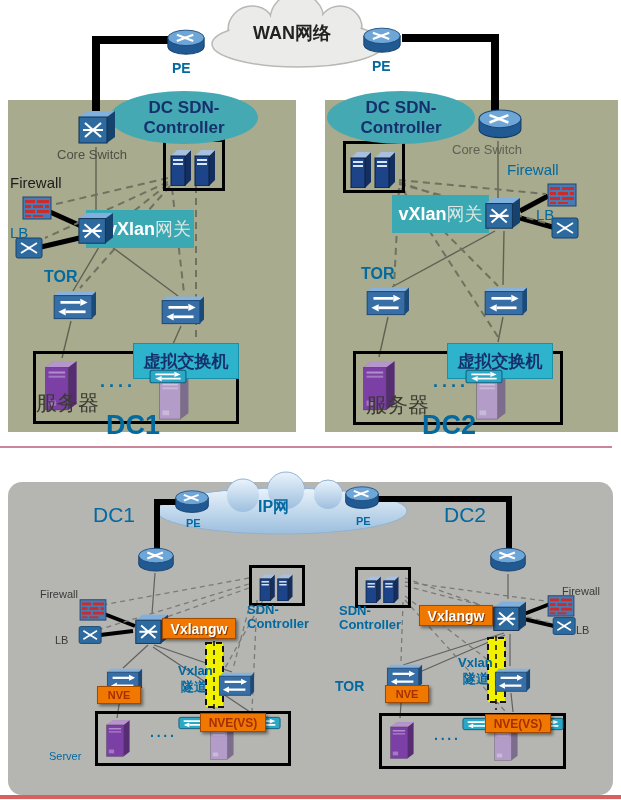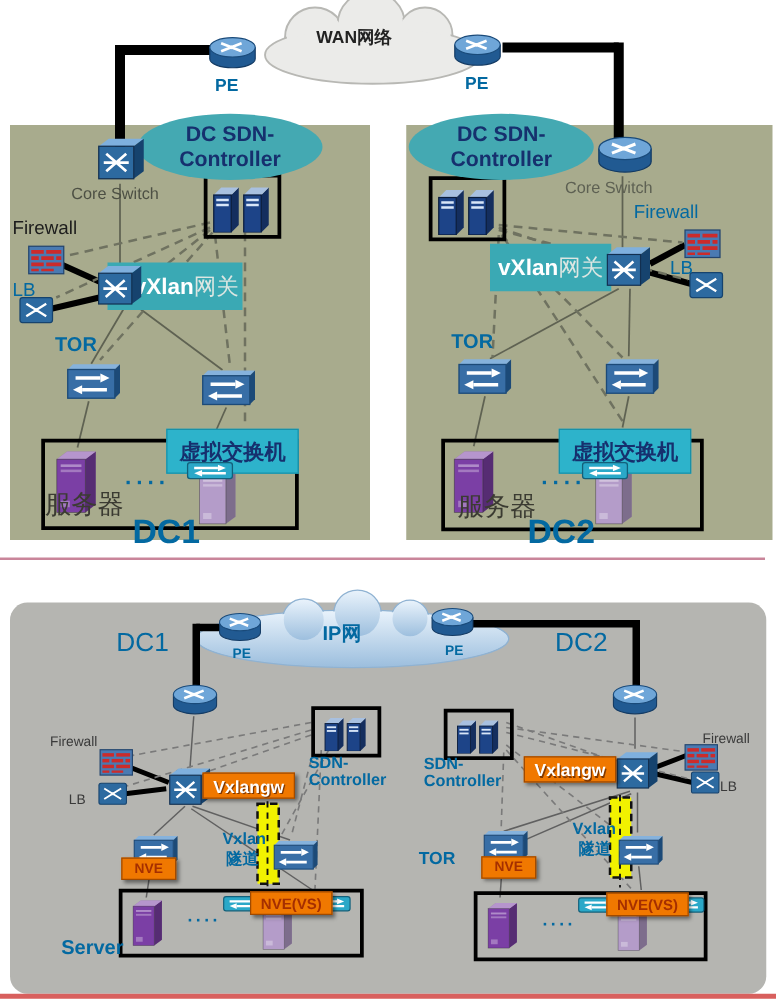--- a/index.html
+++ b/index.html
@@ -232,21 +232,21 @@
         <path d="M405,586 L551,623"></path>
       <path d="M403,602 L401,661"></path>
         <path d="M405,596 L493,664"></path>
         <path d="M405,600 L505,711"></path>
     </g>
 
     <rect x="488" y="638" width="17" height="64" fill="#f2f200" stroke="#111" stroke-width="2" stroke-dasharray="6 4"></rect>
     <path d="M496,636 V710" stroke="#111" stroke-width="1.5" stroke-dasharray="5 4" fill="none"></path>
   </svg>
 
-  <div class="lbl" style="left:253px;top:21px;font-size:14px;font-weight:bold;color:#222;">WAN网络</div>
+  <div class="lbl" style="left:253px;top:21px;font-size:18px;font-weight:bold;color:#222;">WAN网络</div>
 
   <svg class="icon" style="left:166px;top:26px;width:40px;height:31px;">
       <use href="#sym-router"></use>
     </svg>
   <div class="lbl" style="left:172px;top:60px;font-size:14px;font-weight:bold;">PE</div>
   <svg class="icon" style="left:362px;top:24px;width:40px;height:31px;">
       <use href="#sym-router"></use>
     </svg>
   <div class="lbl" style="left:372px;top:58px;font-size:14px;font-weight:bold;">PE</div>
 
@@ -414,21 +414,21 @@
     </svg>
   <svg class="icon" style="left:247px;top:716px;width:34px;height:14px;">
       <use href="#sym-minisw"></use>
     </svg>
   <svg class="icon" style="left:206px;top:721px;width:32px;height:40px;color:#b49cc9;">
       <use href="#sym-server"></use>
     </svg>
   <div class="orangebox" style="left:200px;top:713px;width:64px;height:17px;">
     <span style="color:#a52f00;font-weight:bold;font-size:12px;">NVE(VS)</span>
   </div>
-  <div class="lbl" style="left:49px;top:750px;font-size:16px;font-weight:bold;">Server</div>
+  <div class="lbl" style="left:49px;top:750px;font-size:11px;">Server</div>
 
   <div class="blackbox" style="left:355px;top:567px;width:50px;height:35px;">
     <svg style="width:46px;height:31px;margin:2px;">
         <use href="#sym-ctrl"></use>
       </svg>
   </div>
   <div class="lbl" style="left:339px;top:603px;font-size:13px;font-weight:bold;">SDN-</div>
   <div class="lbl" style="left:339px;top:617px;font-size:13px;font-weight:bold;">Controller</div>
   <div class="orangebox" style="left:419px;top:605px;width:72px;height:19px;">
     <span style="color:#fff;font-weight:bold;font-size:14px;text-shadow:1px 1px 0 #803800;">Vxlangw</span>

